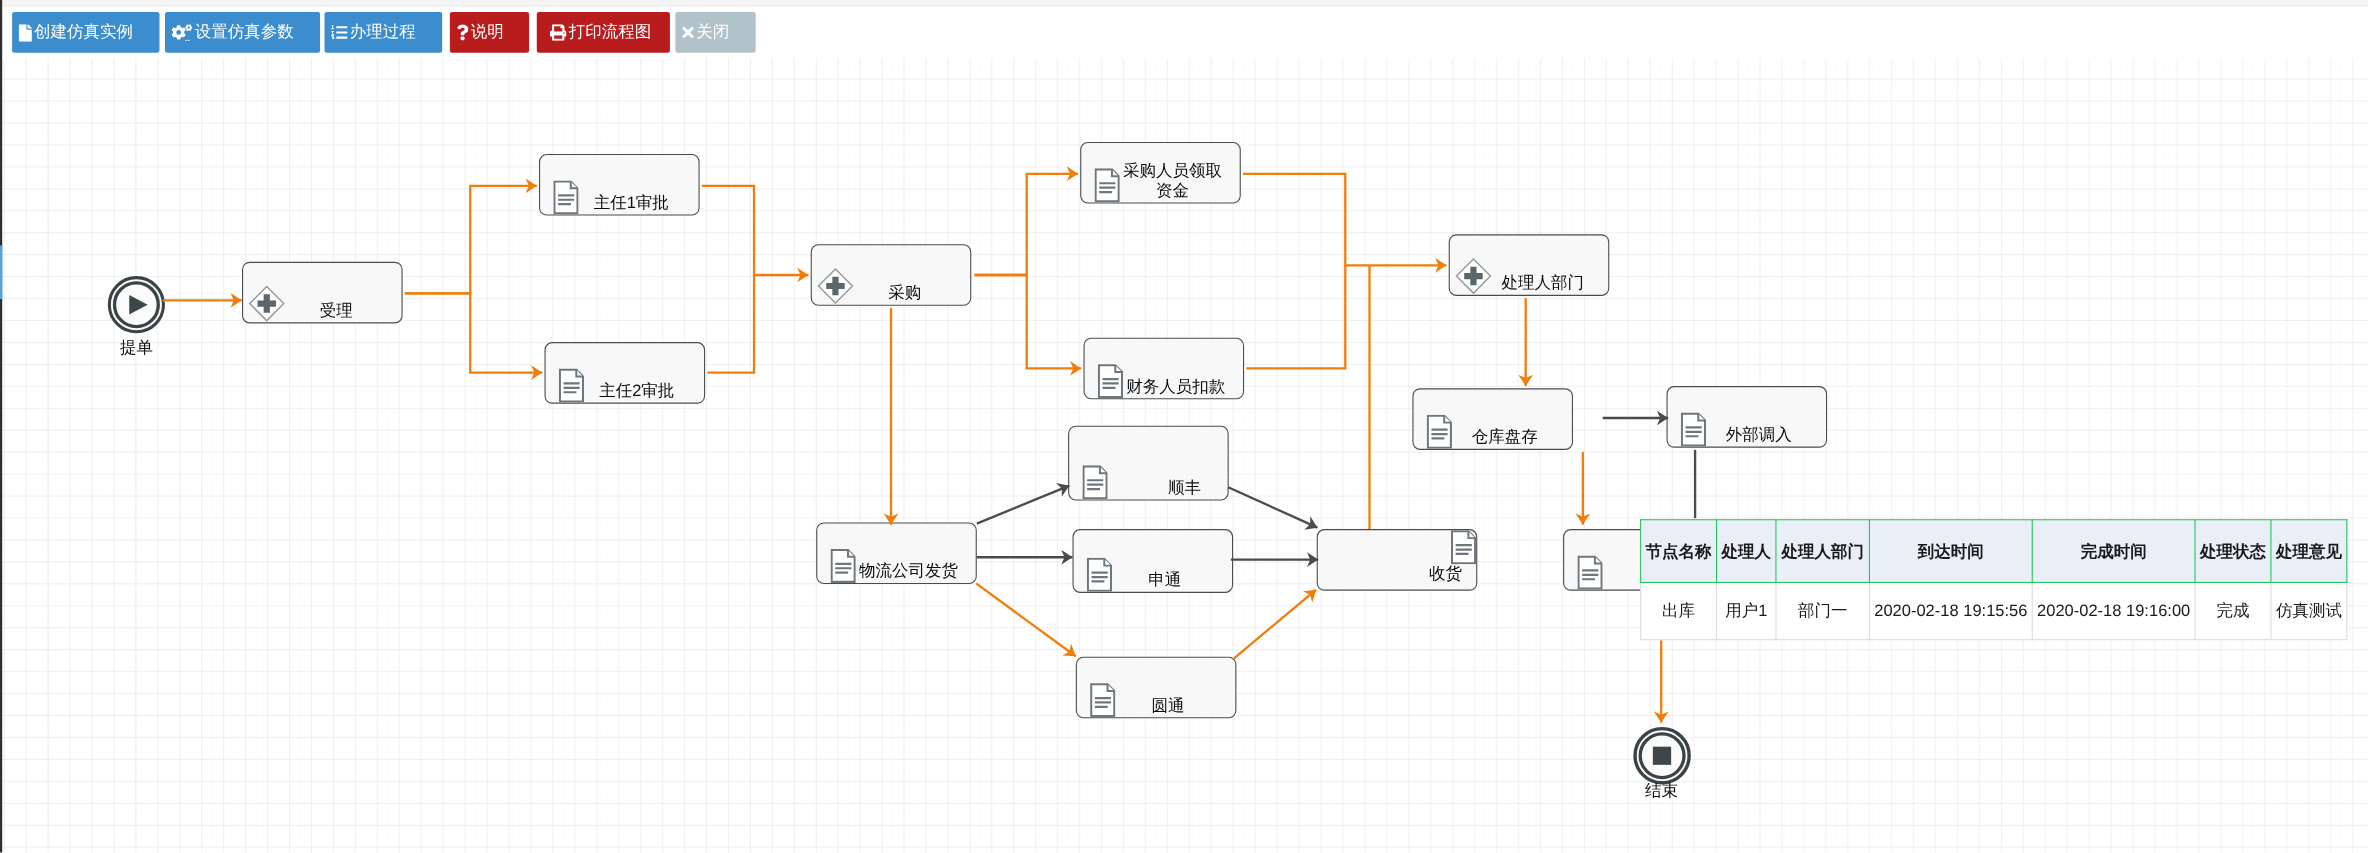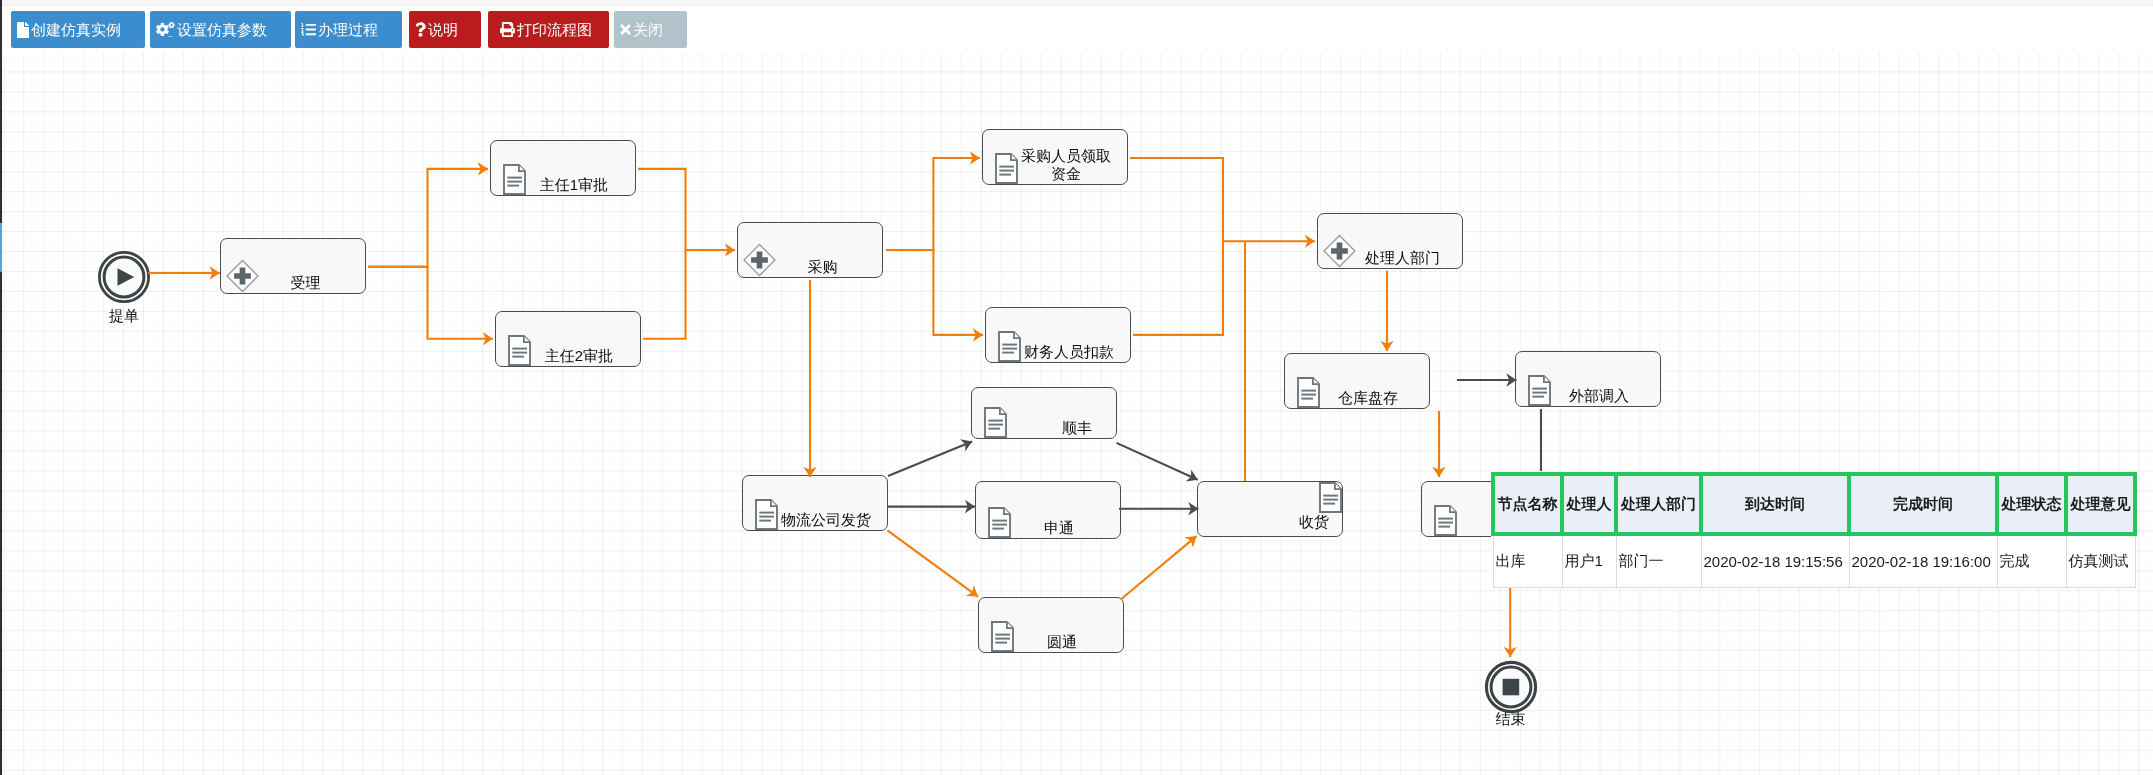--- a/index.html
+++ b/index.html
@@ -43,25 +43,25 @@
            display:flex;align-items:flex-end;}
   .nodebox .nicon{flex:none;margin-left:11.8px;display:flex;align-items:center;justify-content:center;}
   .nodebox .nicon.gw{margin-left:5.2px;}
   .nodebox .nlabel{flex:1;text-align:center;font-size:15px;color:#0c0c0c;
                    line-height:18.6px;padding:0 13px 0 0;
                    font-family:"Liberation Sans","DejaVu Sans",sans-serif;}
   .evlabel{position:absolute;font-size:15px;color:#101010;text-align:center;white-space:nowrap;}
   
   #tiptable{position:absolute;z-index:25;border-collapse:collapse;background:#ffffff;
             font-size:15px;color:#1a1a1a;table-layout:fixed;}
-  #tiptable th{background:#eaeff7;font-weight:bold;border:4px solid #22c55e;
+  #tiptable th{background:#eaeff7;font-weight:bold;border:1px solid #22c55e;
                height:48px;padding:4px 2px;text-align:center;white-space:nowrap;
                vertical-align:middle;}
   #tiptable td{background:#ffffff;border:1px solid #dcdcdc;height:51px;padding:0 2px;
-               white-space:nowrap;vertical-align:middle;}
+               text-align:center;white-space:nowrap;vertical-align:middle;}
 </style>
 </head>
 <body>
 
 <div id="canvas">
   <svg id="diagram" width="2153" height="775" viewBox="0 0 2153 775">
     <defs>
       <marker id="ar-o" markerWidth="14" markerHeight="14" refX="10.2" refY="7" orient="auto" markerUnits="userSpaceOnUse">
         <path d="M0,0.3 L10.2,7 L0,13.7 L2.9,7 Z" fill="#f07e0a"></path>
       </marker>
@@ -213,21 +213,21 @@
             <path d="M15.9,1 L15.9,7.2 L22,7.2" fill="#ffffff" stroke="#6e777d" stroke-width="1.8"></path>
             <g stroke="#6e777d" stroke-width="2" stroke-linecap="butt">
               <line x1="4.3" y1="13.6" x2="19" y2="13.6"></line>
               <line x1="4.3" y1="17.6" x2="19" y2="17.6"></line>
               <line x1="4.3" y1="21.6" x2="16" y2="21.6"></line>
             </g>
           </svg>
         </span>
         <span class="nlabel">物流公司发货</span>
       </div>
-      <div class="nodebox" style="left: 971px; top: 387px; width: 146px; height: 52px; gap: 44px;">
+      <div class="nodebox" style="left: 971px; top: 387px; width: 146px; height: 68px; gap: 44px;">
         <span class="nicon">
           <svg viewBox="0 0 23 31" width="23" height="31">
             <path d="M1,1 L15.9,1 L22,7.2 L22,30 L1,30 Z" fill="#ffffff" stroke="#6e777d" stroke-width="1.9" stroke-linejoin="miter"></path>
             <path d="M15.9,1 L15.9,7.2 L22,7.2" fill="#ffffff" stroke="#6e777d" stroke-width="1.8"></path>
             <g stroke="#6e777d" stroke-width="2" stroke-linecap="butt">
               <line x1="4.3" y1="13.6" x2="19" y2="13.6"></line>
               <line x1="4.3" y1="17.6" x2="19" y2="17.6"></line>
               <line x1="4.3" y1="21.6" x2="16" y2="21.6"></line>
             </g>
           </svg>

